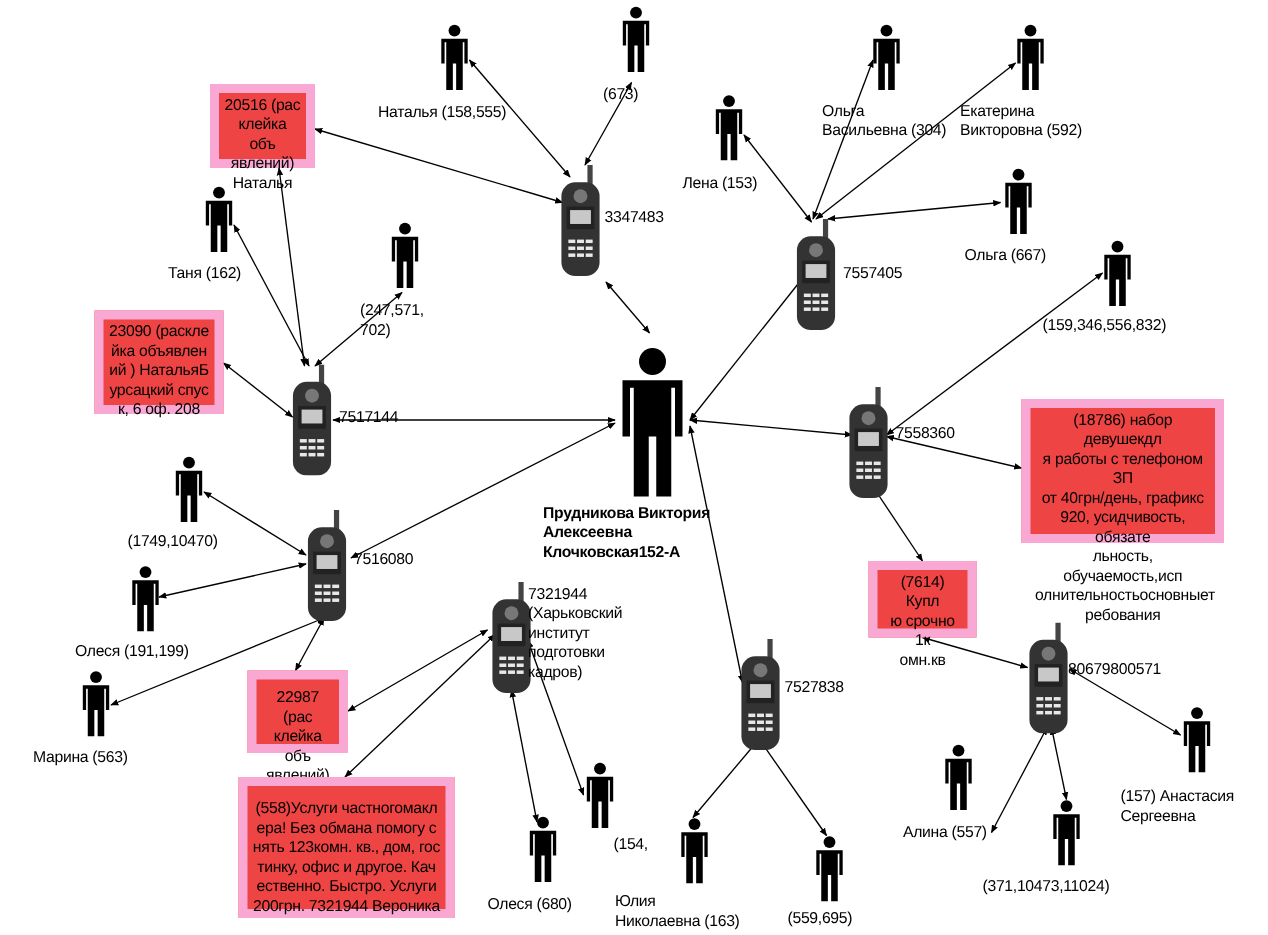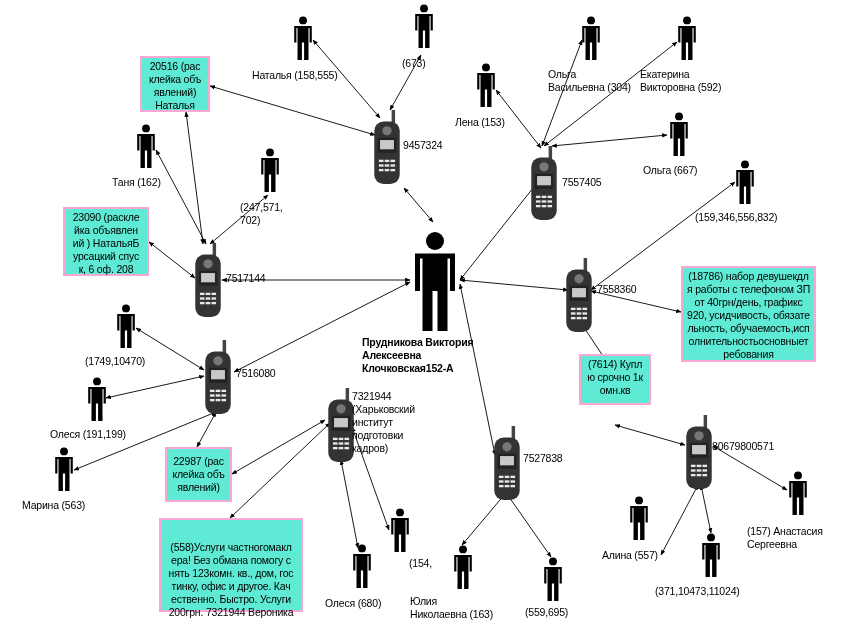--- a/index.html
+++ b/index.html
@@ -1,20 +1,20 @@
 <!DOCTYPE html>
 <html><head>
 <meta charset="utf-8">
 <style>
   html,body{margin:0;padding:0;background:#fff;}
   body{width:845px;height:623px;overflow:hidden;position:relative;font-family:"Liberation Sans",sans-serif;}
   #diagram{position:absolute;left:0;top:0;width:845px;height:623px;}
   .lbl{position:absolute;font-size:10.5px;line-height:13px;color:#000;text-align:left;white-space:nowrap;letter-spacing:-0.2px;}
   .lbl.left{text-align:left;}
-  .note{position:absolute;border:2px solid #f9a8d4;background:#5eead4;font-size:10.5px;line-height:13px;text-align:center;padding:2px 3px;box-sizing:border-box;white-space:normal;letter-spacing:-0.2px;}
+  .note{position:absolute;border:6px solid #f9a8d4;background:#ef4444;font-size:10.5px;line-height:13px;text-align:center;padding:2px 3px;box-sizing:border-box;white-space:normal;letter-spacing:-0.2px;}
 </style>
 </head>
 <body>
 
 <svg id="diagram" xmlns="http://www.w3.org/2000/svg" width="845" height="623" viewBox="0 0 845 623">
   <defs>
     <marker id="arr" viewBox="0 0 10 10" refX="9" refY="5" markerWidth="6" markerHeight="6" orient="auto-start-reverse">
       <path d="M0,1 L10,5 L0,9 z" fill="#000"></path>
     </marker>
     <symbol id="person" viewBox="0 0 20 40">
@@ -107,21 +107,21 @@
       <use href="#person" x="787" y="471" width="22" height="44"></use>
     </g>
 </svg>
 
 <div class="lbl" style="left:362px;top:336px;width:140px;font-weight:bold;">
   <div>Прудникова Виктория</div>
   <div>Алексеевна</div>
   <div>Клочковская152-А</div>
 </div>
 
-<div class="lbl left" style="left:403px;top:139px;">9457324</div>
+<div class="lbl left" style="left:403px;top:139px;">3347483</div>
 <div class="lbl left" style="left:562px;top:176px;">7557405</div>
 <div class="lbl left" style="left:226px;top:272px;">7517144</div>
 <div class="lbl left" style="left:597px;top:283px;">7558360</div>
 <div class="lbl left" style="left:236px;top:367px;">7516080</div>
 <div class="lbl" style="left:352px;top:390px;width:80px;">
   <div>7321944</div>
   <div>(Харьковский</div>
   <div>институт</div>
   <div>подготовки</div>
   <div>кадров)</div>
@@ -179,30 +179,30 @@
 </div>
 <div class="note" style="left:681px;top:266px;width:135px;height:96px;">
   <div>(18786) набор девушекдл</div>
   <div>я работы с телефоном ЗП</div>
   <div>от 40грн/день, графикс</div>
   <div>920, усидчивость, обязате</div>
   <div>льность, обучаемость,исп</div>
   <div>олнительностьосновныет</div>
   <div>ребования</div>
 </div>
-<div class="note" style="left:579px;top:354px;width:72px;height:51px;">
+<div class="note" style="left:579px;top:374px;width:72px;height:51px;">
   <div>(7614) Купл</div>
   <div>ю срочно 1к</div>
   <div>омн.кв</div>
 </div>
 <div class="note" style="left:165px;top:447px;width:67px;height:55px;padding-top:6px;">
   <div>22987 (рас</div>
   <div>клейка объ</div>
   <div>явлений)</div>
 </div>
-<div class="note" style="left:159px;top:518px;width:144px;height:94px;padding-top:21px;">
+<div class="note" style="left:159px;top:518px;width:144px;height:94px;padding-top:9px;">
   <div>(558)Услуги частногомакл</div>
   <div>ера! Без обмана помогу с</div>
   <div>нять 123комн. кв., дом, гос</div>
   <div>тинку, офис и другое. Кач</div>
   <div>ественно. Быстро. Услуги</div>
   <div>200грн. 7321944 Вероника</div>
 </div>
 
 </body></html>

